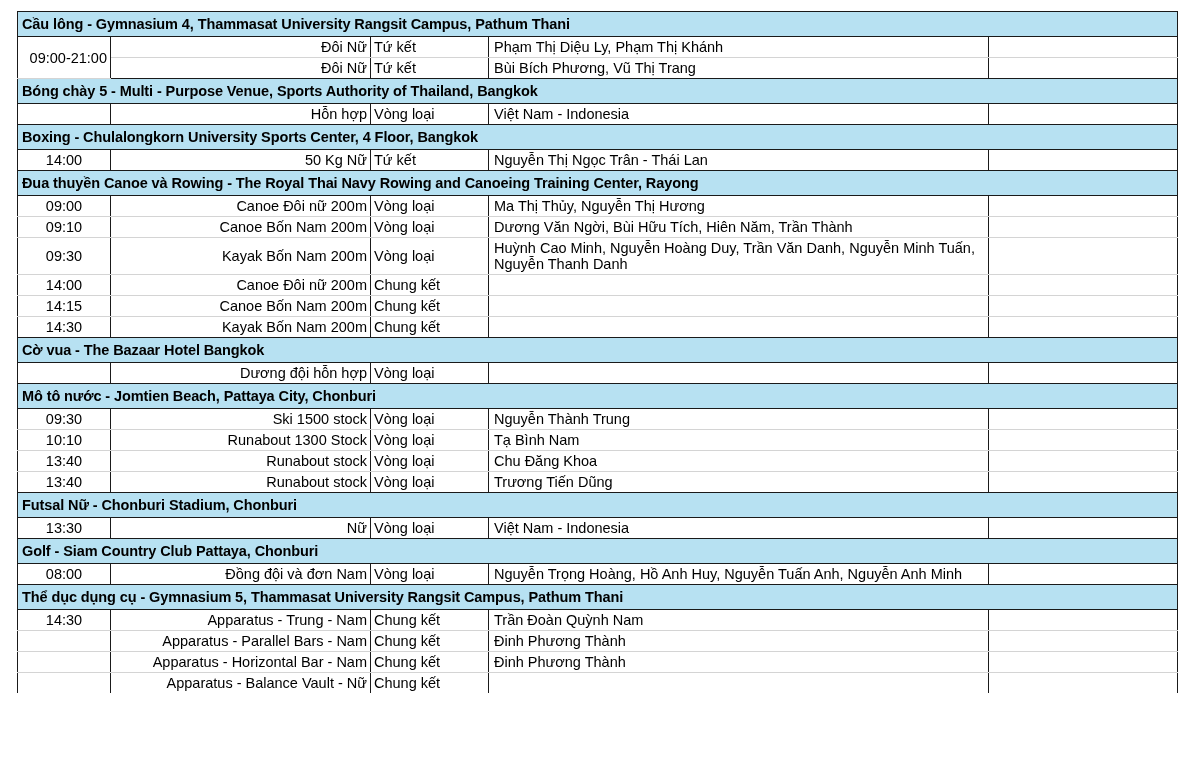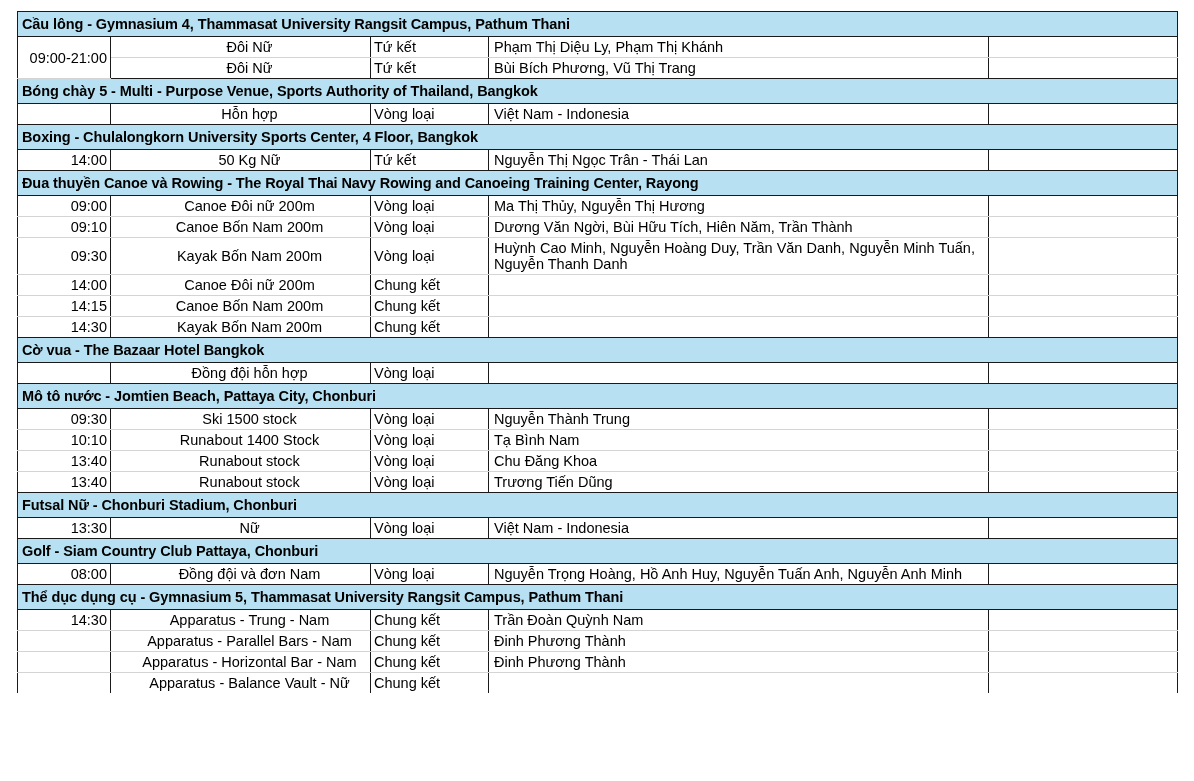--- a/index.html
+++ b/index.html
@@ -53,27 +53,27 @@
   tr.data-row > td {
     font-size: 14.5px;
     line-height: 16px;
     border-top: 1px solid #d4d4d4;
     border-bottom: 1px solid #d4d4d4;
     padding: 2px 3px;
     vertical-align: middle;
     background: #ffffff;
   }
   tr.data-row > td.time {
+    text-align: center;
+    border-left: 1.6px solid #1a1a1a;
+    border-right: 1.6px solid #1a1a1a;
+    white-space: nowrap;
+  }
+  tr.data-row > td.event {
     text-align: right;
-    border-left: 1.6px solid #1a1a1a;
-    border-right: 1.6px solid #1a1a1a;
-    white-space: nowrap;
-  }
-  tr.data-row > td.event {
-    text-align: center;
     border-right: 1.6px solid #1a1a1a;
     padding-left: 21px;
   }
   tr.data-row > td.round {
     text-align: left;
     border-right: 1.6px solid #1a1a1a;
     white-space: nowrap;
   }
   tr.data-row > td.athletes {
     text-align: left;
@@ -193,38 +193,38 @@
           <td class="event">Kayak Bốn Nam 200m</td>
           <td class="round">Chung kết</td>
           <td class="athletes"></td>
           <td class="result"></td>
         </tr>
         <tr class="venue-row">
           <td colspan="5">Cờ vua - The Bazaar Hotel Bangkok</td>
         </tr>
         <tr class="data-row first-of-group last-of-group">
           <td class="time"></td>
-          <td class="event">Đồng đội hỗn hợp</td>
+          <td class="event">Dương đội hỗn hợp</td>
           <td class="round">Vòng loại</td>
           <td class="athletes"></td>
           <td class="result"></td>
         </tr>
         <tr class="venue-row">
           <td colspan="5">Mô tô nước - Jomtien Beach, Pattaya City, Chonburi</td>
         </tr>
         <tr class="data-row first-of-group">
           <td class="time">09:30</td>
           <td class="event">Ski 1500 stock</td>
           <td class="round">Vòng loại</td>
           <td class="athletes">Nguyễn Thành Trung</td>
           <td class="result"></td>
         </tr>
         <tr class="data-row">
           <td class="time">10:10</td>
-          <td class="event">Runabout 1400 Stock</td>
+          <td class="event">Runabout 1300 Stock</td>
           <td class="round">Vòng loại</td>
           <td class="athletes">Tạ Bình Nam</td>
           <td class="result"></td>
         </tr>
         <tr class="data-row">
           <td class="time">13:40</td>
           <td class="event">Runabout stock</td>
           <td class="round">Vòng loại</td>
           <td class="athletes">Chu Đăng Khoa</td>
           <td class="result"></td>

